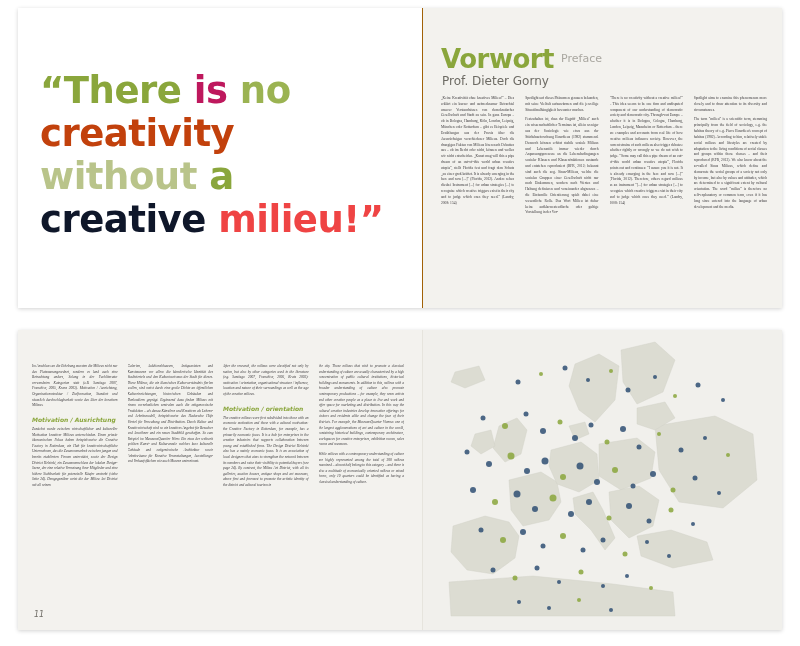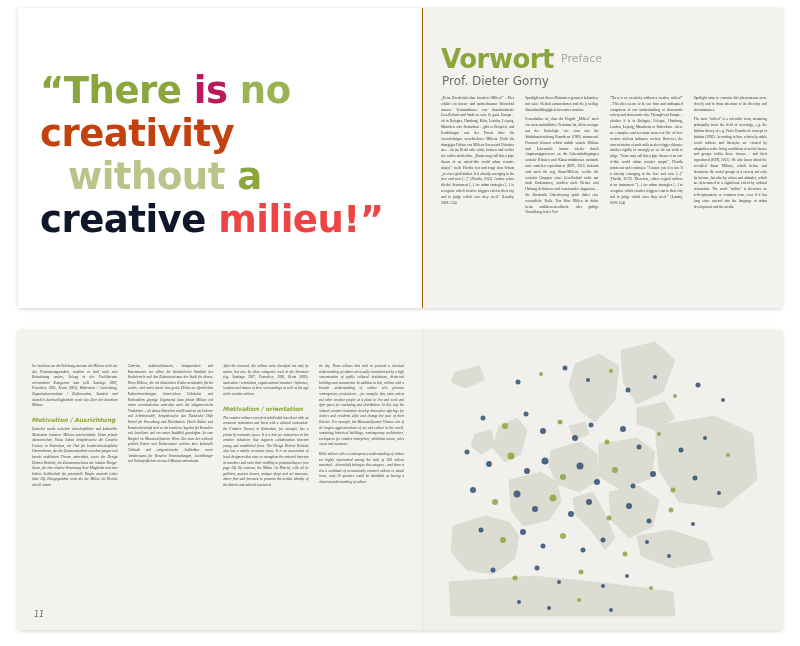--- a/index.html
+++ b/index.html
@@ -157,21 +157,21 @@
 <body>
 
 <div class="page-canvas">
 
   <div class="spread1">
 
     <div class="s1-left">
       <div class="quote-block" id="quote-block">
           <div class="quote-line"><span class="q-w" style="color: rgb(138, 166, 60);">“There </span><span class="q-w" style="color: #be185d;">is </span><span class="q-w" style="color: rgb(155, 179, 82);">no</span></div>
           <div class="quote-line"><span class="q-w" style="color: #c2410c;">creativity</span></div>
-          <div class="quote-line"><span class="q-w" style="color: rgb(185, 196, 138); margin-left: 28px;">without </span><span class="q-w" style="color: rgb(138, 166, 60);">a</span></div>
+          <div class="quote-line"><span class="q-w" style="color: rgb(185, 196, 138);">without </span><span class="q-w" style="color: rgb(138, 166, 60);">a</span></div>
           <div class="quote-line"><span class="q-w" style="color: #0f172a;">creative </span><span class="q-w" style="color: #ef4444;">milieu!”</span></div>
         </div>
     </div>
 
     <div class="s1-right">
       <div class="vorwort-head">
         <span class="vorwort-title">Vorwort</span><span class="vorwort-sub">Preface</span>
       </div>
       <div class="vorwort-author">Prof. Dieter Gorny</div>
       <div class="s1-cols" id="s1-cols">

